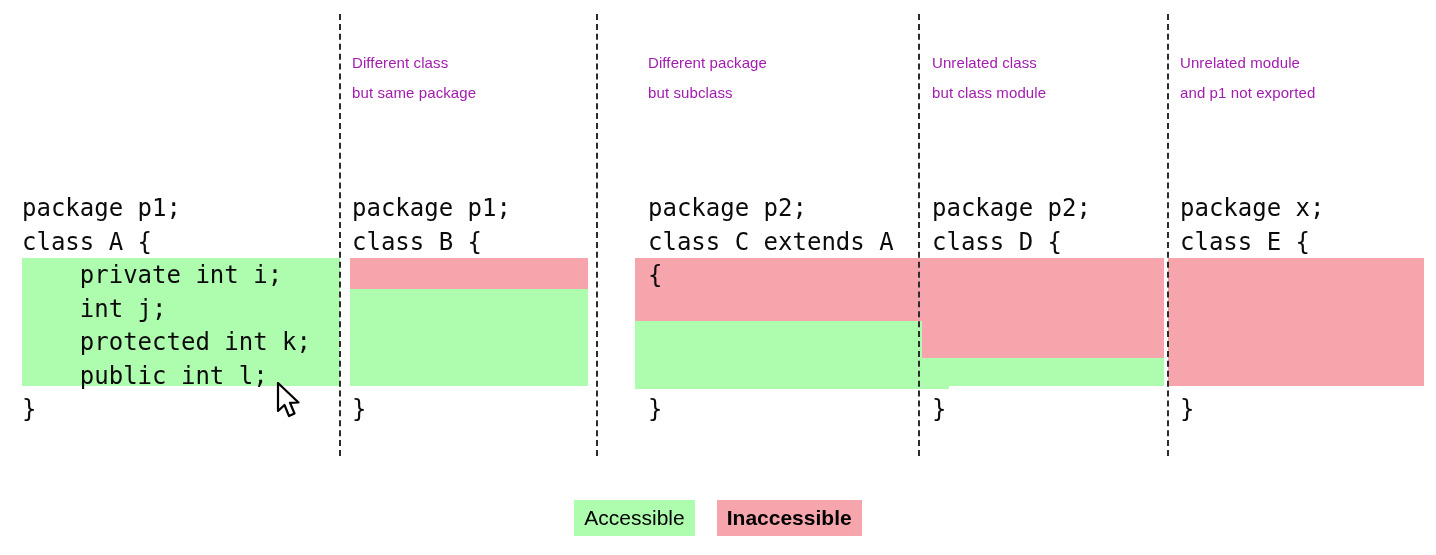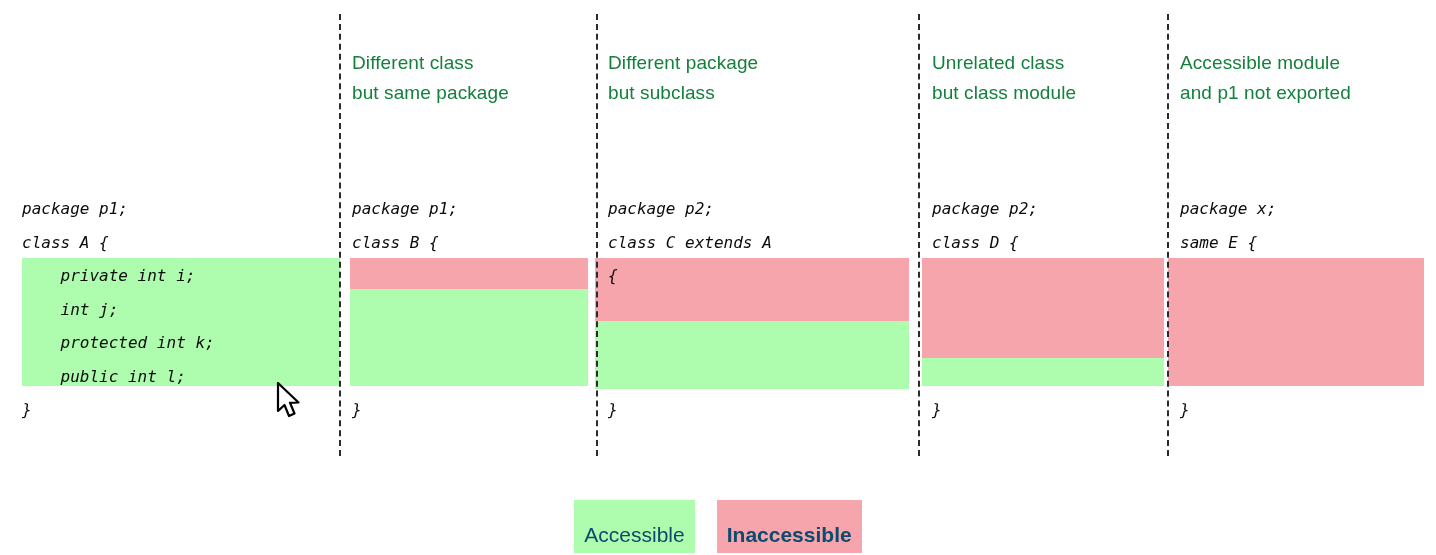--- a/index.html
+++ b/index.html
@@ -29,38 +29,37 @@
   
   .column {
     position: absolute;
     top: 0;
     height: 470px;
   }
   .col-header {
     position: absolute;
     top: 48px;
     left: 0;
-    font-size: 19px;
+    font-size: 15px;
     line-height: 30px;
-    color: #15803d;
+    color: #a21caf;
     white-space: pre-line;
     letter-spacing: 0.1px;
   }
   .code {
     position: absolute;
     top: 192px;
     left: 0;
     font-family: "DejaVu Sans Mono", "Liberation Mono", monospace;
-    font-size: 16px;
+    font-size: 24px;
     line-height: 33.5px;
     color: #0b0b0b;
     white-space: pre;
     z-index: 3;
     letter-spacing: 0px;
-    font-style: italic;
   }
 
   
   .band {
     position: absolute;
     z-index: 1;
   }
   .band.green { background: #aefcae; }
   .band.red   { background: #f6a5ac; }
 
@@ -71,22 +70,22 @@
     right: 0;
     top: 500px;
     display: flex;
     justify-content: center;
     align-items: center;
     gap: 22px;
   }
   .legend-chip {
     font-size: 21px;
     line-height: 21px;
-    color: #0c4a6e;
-    padding: 24px 10px 8px 10px;
+    color: #000000;
+    padding: 7px 10px 8px 10px;
   }
   .legend-chip.green { background: #aefcae; }
   .legend-chip.red   { background: #f6a5ac; font-weight: bold; }
 
   
   .cursor {
     position: absolute;
     z-index: 20;
     pointer-events: none;
   }
@@ -114,21 +113,21 @@
 but same package</div>
     <div class="code">package p1;
 class B {
 
 
 
 
 }</div>
   </div>
 
-  <div class="column" style="left:608px; width:300px;">
+  <div class="column" style="left:648px; width:300px;">
     <div class="band red" style="left:-13px; top:258px; width:314px; height:63px;"></div>
     <div class="band green" style="left:-13px; top:321px; width:314px; height:68px;"></div>
     <div class="col-header">Different package
 but subclass</div>
     <div class="code">package p2;
 class C extends A
 {
 
 
 
@@ -144,24 +143,24 @@
 class D {
 
 
 
 
 }</div>
   </div>
 
   <div class="column" style="left:1180px; width:256px;">
     <div class="band red" style="left:-12px; top:258px; width:256px; height:128px;"></div>
-    <div class="col-header">Accessible module
+    <div class="col-header">Unrelated module
 and p1 not exported</div>
     <div class="code">package x;
-same E {
+class E {
 
 
 
 
 }</div>
   </div>
 
   <div class="divider" style="left:339px;"></div>
   <div class="divider" style="left:596px;"></div>
   <div class="divider" style="left:918px;"></div>

